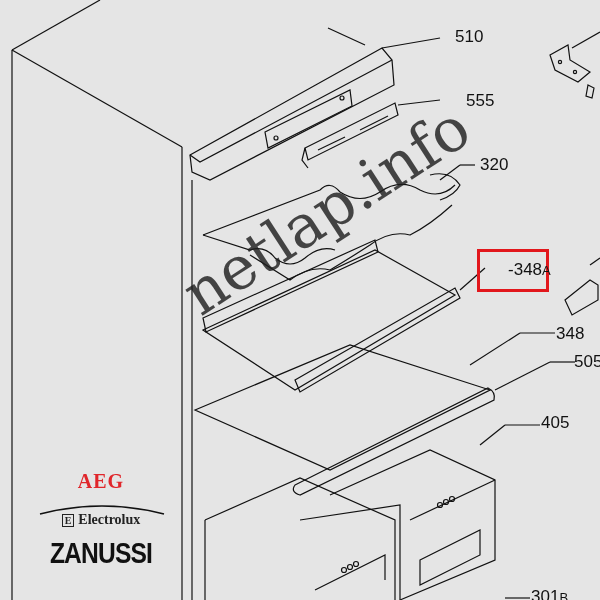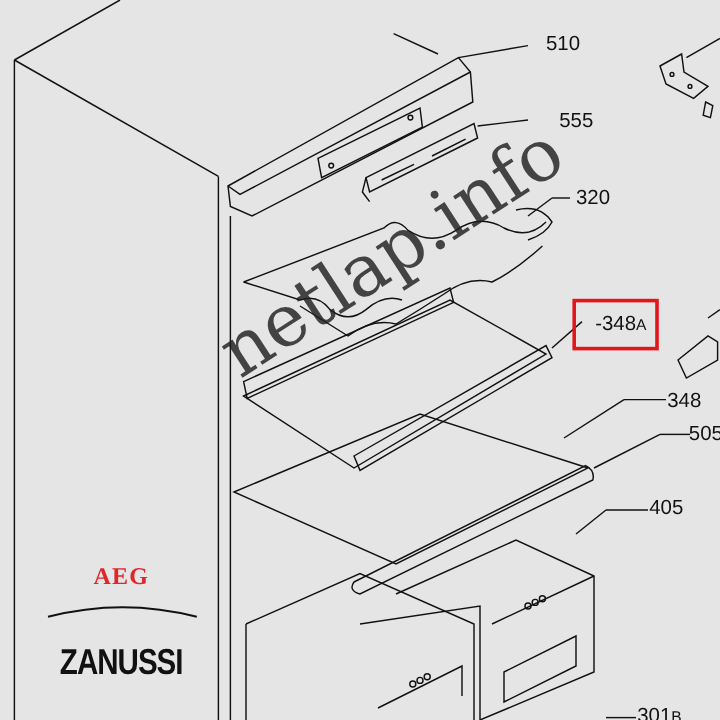--- a/index.html
+++ b/index.html
@@ -105,26 +105,27 @@
       <line x1="590" y1="265" x2="600" y2="258"></line>
     </g>
 
     <line x1="505" y1="598" x2="530" y2="598"></line>
   </svg>
 
   <div class="lbl" style="left:455px;top:28px;"><span>510</span></div>
   <div class="lbl" style="left:434px;top:92px;margin-left:32px;"><span>555</span></div>
   <div class="lbl" style="left:480px;top:156px;"><span>320</span></div>
   <div class="highlight" style="left:477px;top:249px;width:72px;height:43px;"></div>
-  <div class="lbl" style="left:496px;top:261px;">-<span>348</span><span class="sub">A</span></div>
+  <div class="lbl" style="left:508px;top:261px;">-<span>348</span><span class="sub">A</span></div>
   <div class="lbl" style="left:556px;top:325px;"><span>348</span></div>
   <div class="lbl" style="left:574px;top:353px;"><span>505</span></div>
   <div class="lbl" style="left:541px;top:414px;"><span>405</span></div>
   <div class="lbl" style="left:531px;top:588px;"><span>301</span><span class="sub">B</span></div>
 
   <div class="watermark">netlap.info</div>
 
   <div class="brand aeg">AEG</div>
   <svg style="position:absolute;left:38px;top:502px;" width="128" height="14">
       <path d="M2 12 Q64 -4 126 12" stroke="#111" stroke-width="1.6" fill="none"></path>
     </svg>
+  <div class="brand electrolux"><span style="display:inline-block;border:1.5px solid #222;font-size:10px;padding:0 2px;margin-right:4px;">E</span><span>Electrolux</span></div>
   <div class="brand zanussi">ZANUSSI</div>
 </div>
 
 </body></html>

